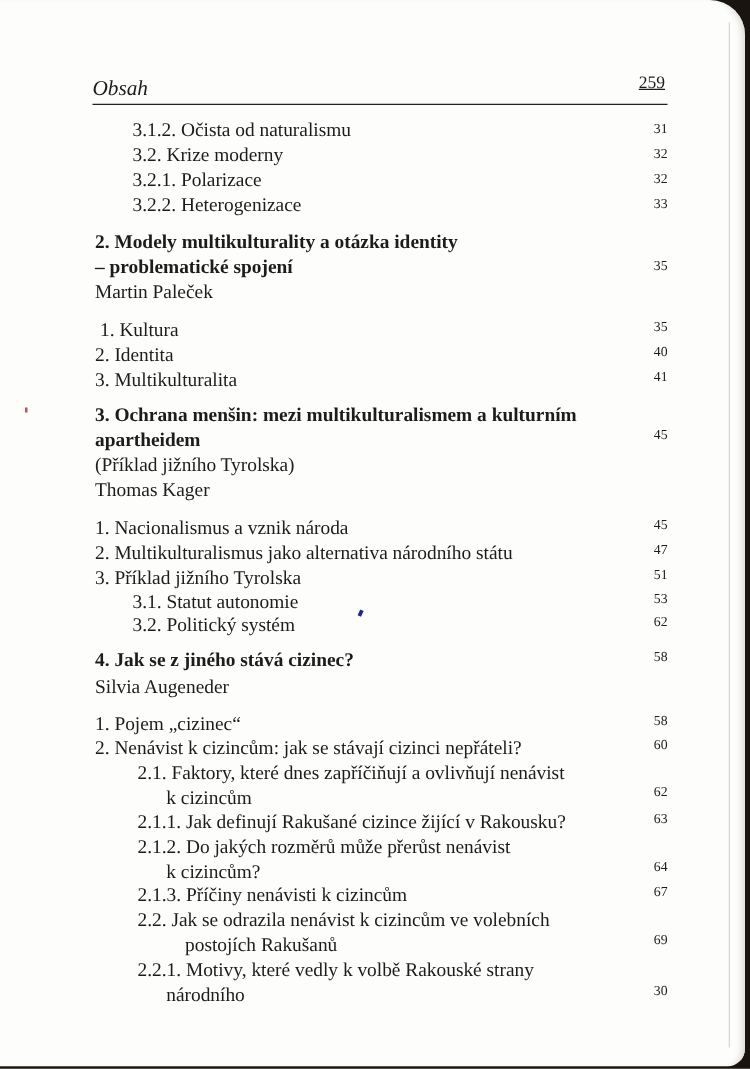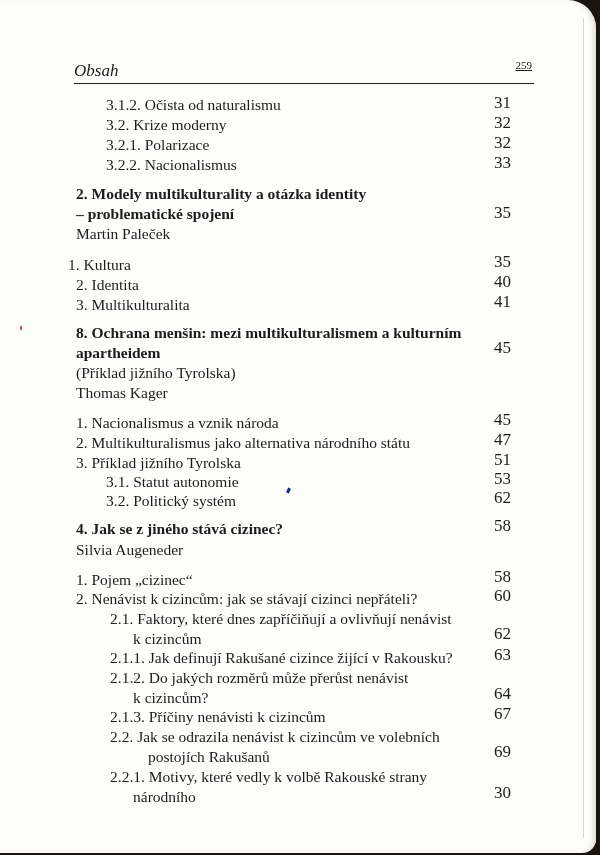--- a/index.html
+++ b/index.html
@@ -18,26 +18,26 @@
     }
     .page-edge {
       position: absolute; right: 12px; top: 18px; width: 1px; height: 820px;
       background: #d9d6cf;
     }
     .header {
       position: absolute; left: 74px; top: 57px; width: 460px; height: 26px;
       border-bottom: 1.5px solid #222;
     }
     .header .title { position: absolute; left: 0; top: 4px; font-style: italic; font-size: 17px; }
-    .header .pageno { position: absolute; right: 2px; top: 2px; font-size: 11px; text-decoration: underline; }
+    .header .pageno { position: absolute; right: 2px; top: 2px; font-size: 14px; text-decoration: underline; }
     .toc { position: absolute; left: 0; top: 0; width: 600px; }
     .line {
       position: absolute; font-size: 15.5px; line-height: 20px; white-space: nowrap;
     }
-    .num { position: absolute; font-size: 17px; line-height: 20px; width: 40px; left: 494px; }
+    .num { position: absolute; font-size: 11px; line-height: 20px; text-align: right; width: 40px; left: 494px; }
     .bold { font-weight: bold; }
     .ital { }
     .mark-red { position: absolute; left: 20px; top: 326px; width: 2px; height: 4px; background: #b55; }
     .mark-blue { position: absolute; left: 287px; top: 488px; width: 3px; height: 5px; background: #1a2a8a; transform: rotate(25deg); }
   </style>
 </head>
 <body>
 
 <div class="page">
   <div class="page-edge"></div>
@@ -48,36 +48,36 @@
   </div>
 
   <div class="toc">
 
     <div class="line" style="left:106px;top:95px">3.1.2. Očista od naturalismu</div>
     <div class="num" style="top:93px">31</div>
     <div class="line" style="left:106px;top:115px">3.2. Krize moderny</div>
     <div class="num" style="top:113px">32</div>
     <div class="line" style="left:106px;top:135px">3.2.1. Polarizace</div>
     <div class="num" style="top:133px">32</div>
-    <div class="line" style="left:106px;top:155px">3.2.2. Nacionalismus</div>
+    <div class="line" style="left:106px;top:155px">3.2.2. Heterogenizace</div>
     <div class="num" style="top:153px">33</div>
 
     <div class="line bold" style="left:76px;top:184px">2. Modely multikulturality a otázka identity</div>
     <div class="line bold" style="left:76px;top:204px">– problematické spojení</div>
     <div class="num" style="top:203px">35</div>
     <div class="line ital" style="left:76px;top:224px">Martin Paleček</div>
 
-    <div class="line" style="left:68px;top:255px">1. Kultura</div>
+    <div class="line" style="left:80px;top:255px">1. Kultura</div>
     <div class="num" style="top:252px">35</div>
     <div class="line" style="left:76px;top:275px">2. Identita</div>
     <div class="num" style="top:272px">40</div>
     <div class="line" style="left:76px;top:295px">3. Multikulturalita</div>
     <div class="num" style="top:292px">41</div>
 
-    <div class="line bold" style="left:76px;top:323px">8. Ochrana menšin: mezi multikulturalismem a kulturním</div>
+    <div class="line bold" style="left:76px;top:323px">3. Ochrana menšin: mezi multikulturalismem a kulturním</div>
     <div class="line bold" style="left:76px;top:343px">apartheidem</div>
     <div class="num" style="top:338px">45</div>
     <div class="line" style="left:76px;top:363px">(Příklad jižního Tyrolska)</div>
     <div class="line ital" style="left:76px;top:383px">Thomas Kager</div>
 
     <div class="line" style="left:76px;top:413px">1. Nacionalismus a vznik národa</div>
     <div class="num" style="top:410px">45</div>
     <div class="line" style="left:76px;top:433px">2. Multikulturalismus jako alternativa národního státu</div>
     <div class="num" style="top:430px">47</div>
     <div class="line" style="left:76px;top:453px">3. Příklad jižního Tyrolska</div>

